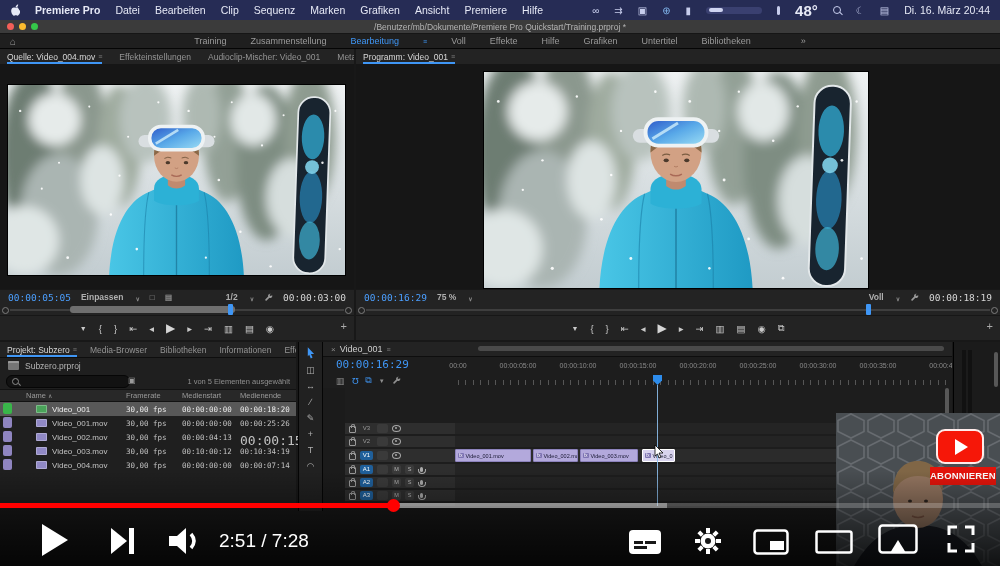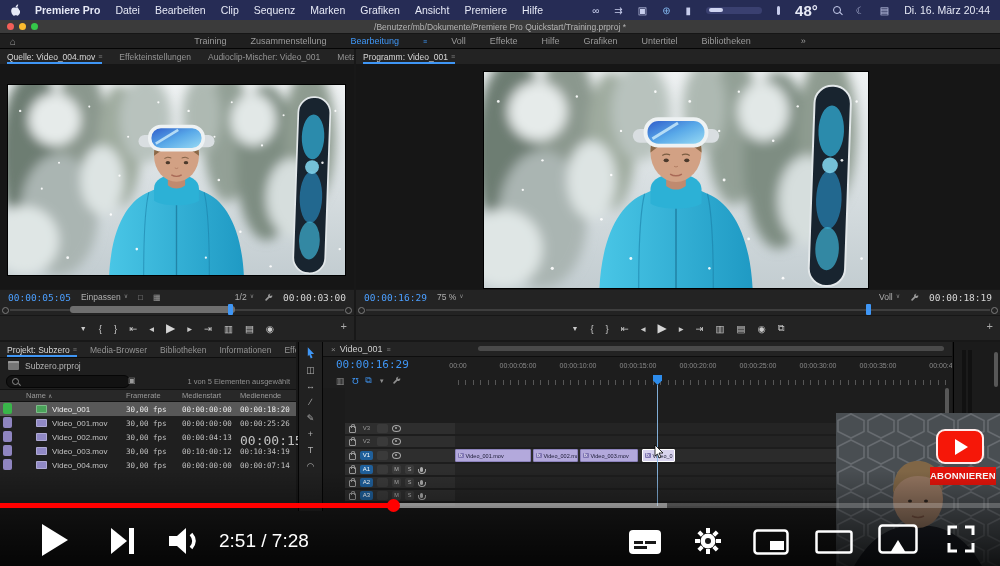--- a/index.html
+++ b/index.html
@@ -38,21 +38,21 @@
            background:#232323;border-bottom:1px solid #0e0e0e;white-space:nowrap;overflow:hidden;}
   .ptab{display:flex;align-items:center;gap:3px;}
   .ptab.active{color:#d8d8d8;box-shadow:inset 0 -2px 0 #3f96f5;}
   .menu-glyph{font-size:7px;color:#7f7f7f;}
   .viewer{position:absolute;left:0;right:0;background:#161616;}
   .frame{position:absolute;box-shadow:0 0 0 1px #000;}
   .vcontrols{position:absolute;left:0;right:0;height:14px;display:flex;align-items:center;padding:0 8px;gap:10px;
              font-size:8.5px;color:#b0b0b0;background:#232323;border-top:1px solid #181818;}
   .tc-in{color:#4b9fff;font-size:9.5px;}
   .tc-out{color:#d6d6d6;font-size:9.5px;}
-  .dd{display:flex;gap:3px;align-items:flex-start;}
+  .dd{display:flex;gap:12px;align-items:flex-end;font-weight:bold;}
   .car{font-size:6px;color:#8a8a8a;}
   .spacer{flex:1;}
   .vscrub{position:absolute;left:0;right:0;height:13px;background:#232323;}
   .baseline{position:absolute;left:10px;right:10px;top:6px;height:2px;background:#3e3e3e;}
   .zoombar{position:absolute;height:7px;top:3px;background:#6f6f6f;border-radius:3px;}
   .scrub-ph{position:absolute;width:5px;height:11px;top:1px;background:#3f96f5;border-radius:1px;}
   .endcap{position:absolute;width:5px;height:5px;border:1px solid #7d7d7d;border-radius:50%;top:4px;}
   .vtransport{position:absolute;left:0;right:0;bottom:0;height:24px;background:#232323;border-top:1px solid #171717;
               display:flex;align-items:center;justify-content:center;gap:12px;color:#c9c9c9;font-size:9.5px;}
   .vtransport .big{font-size:12px;color:#d6d6d6;}

